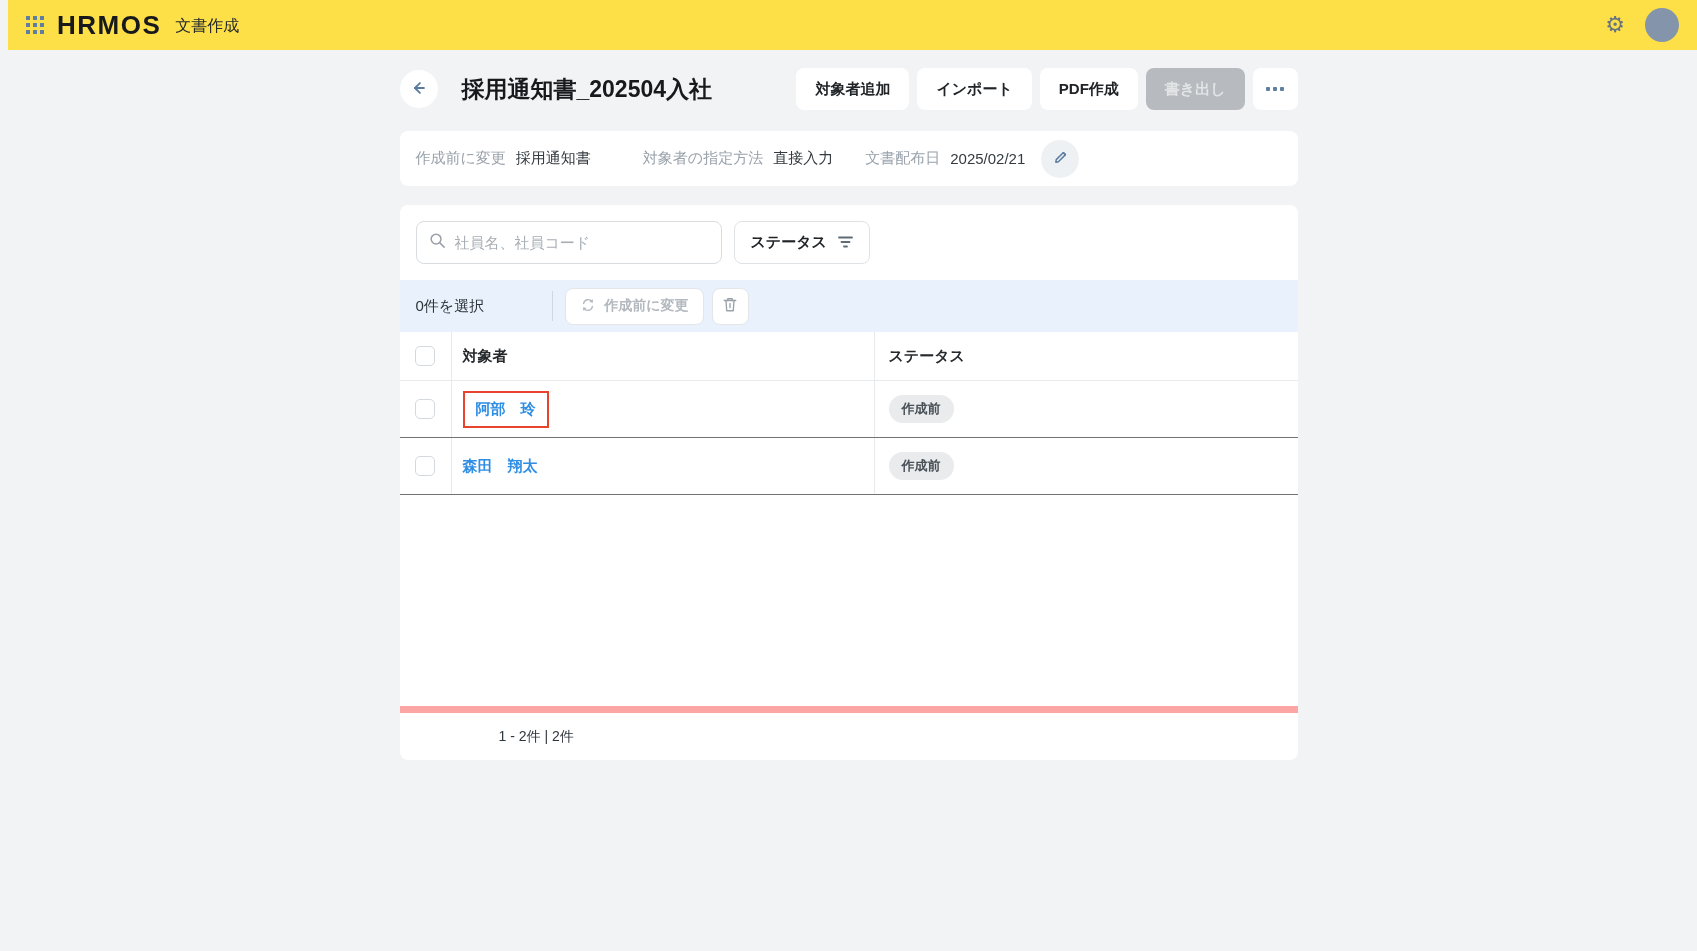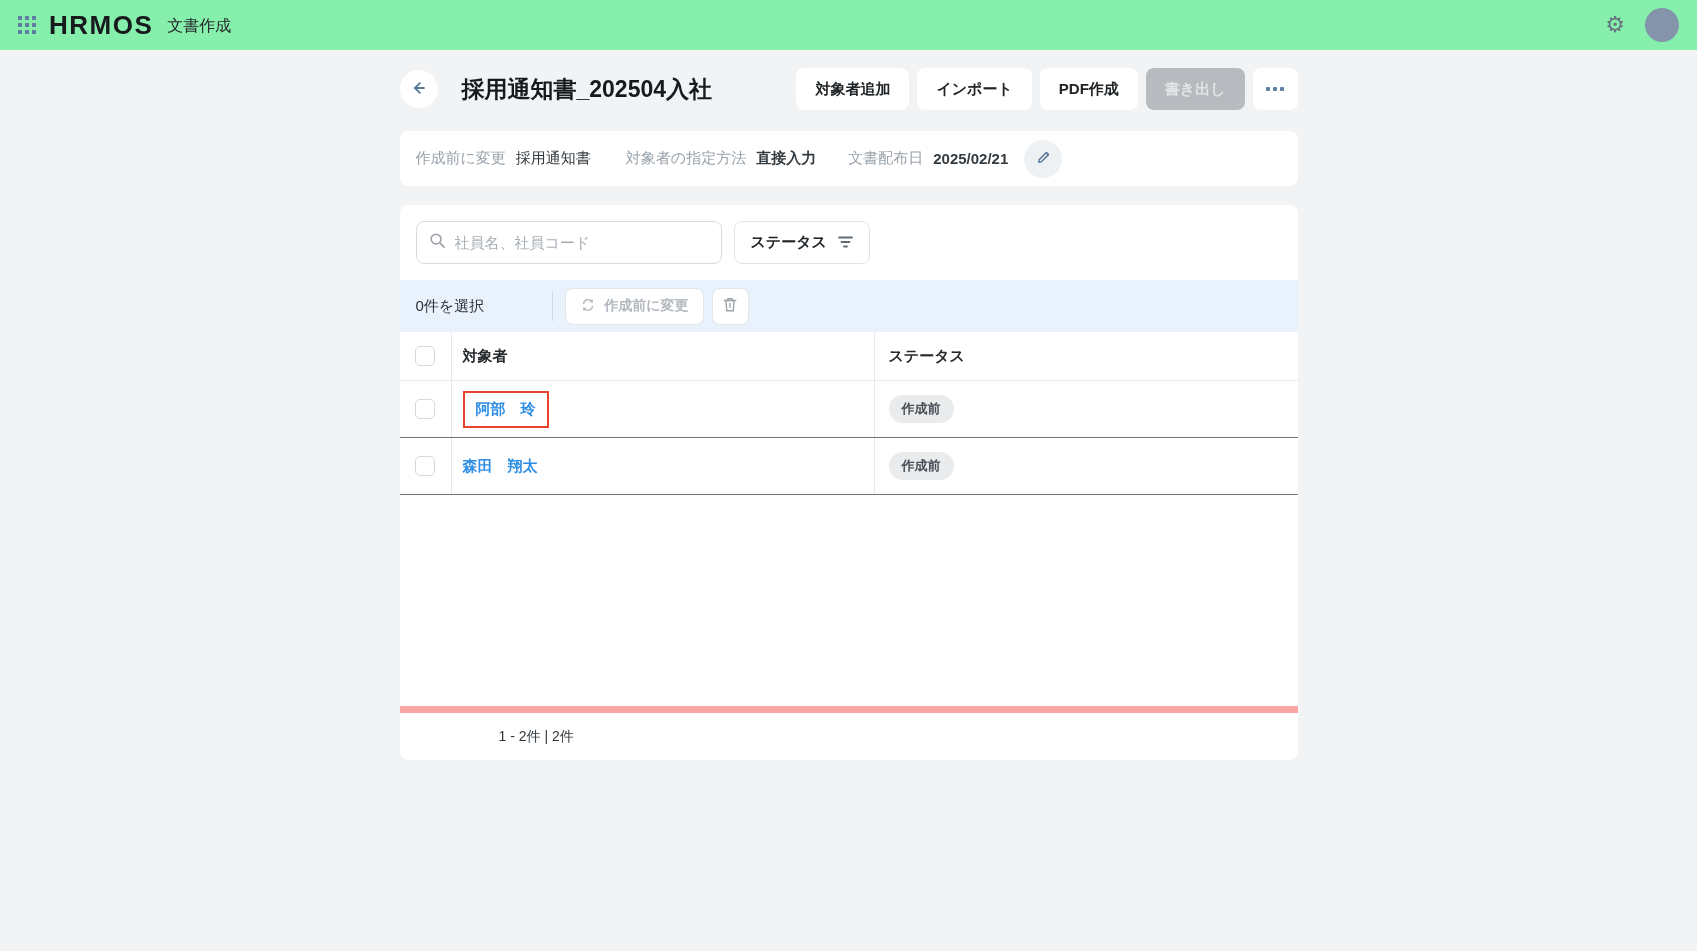--- a/index.html
+++ b/index.html
@@ -5,22 +5,22 @@
   * { margin: 0; padding: 0; box-sizing: border-box; }
   html, body {
     width: 1697px; height: 951px;
     background: #f1f3f5;
     font-family: "Liberation Sans", "DejaVu Sans", sans-serif;
     overflow: hidden;
   }
 
   
   .header {
-    height: 50px; background: #86efac;
-    display: flex; align-items: center; padding: 0 18px;
+    height: 50px; background: #fde047;
+    display: flex; align-items: center; padding: 0 18px; margin-left: 8px;
   }
   .grid-icon { display: inline-flex; }
   .logo-text {
     font-size: 26px; font-weight: 800; color: #17191c;
     letter-spacing: 1.5px; margin-left: 12px;
   }
   .app-title { font-size: 16px; color: #26292c; margin-left: 14px; padding-top: 3px; }
   .header-right { margin-left: auto; display: flex; align-items: center; gap: 20px; }
   .gear-icon { font-size: 22px; color: #66727f; line-height: 1; cursor: pointer; }
   .avatar { width: 34px; height: 34px; border-radius: 50%; background: #8394ab; cursor: pointer; }
@@ -48,23 +48,23 @@
   }
   .btn-more i { width: 4px; height: 4px; background: #5e7fa0; display: block; border-radius: 1px; }
 
   
   .info-card {
     margin-top: 18px; background: #ffffff; border-radius: 8px; height: 55px;
     display: flex; align-items: center; padding: 0 16px; font-size: 15px;
   }
   .info-label { color: #99a2ab; }
   .info-value { color: #343b40; margin-left: 10px; }
-  .info-value.bold { font-weight: 700; }
+  .info-value.bold { font-weight: 400; }
   .info-group { display: flex; align-items: center; }
-  .gap-lg { margin-left: 35px; }
+  .gap-lg { margin-left: 52px; }
   .gap-md { margin-left: 32px; }
   .edit-btn {
     width: 38px; height: 38px; border-radius: 50%; background: #eef1f3; border: none;
     display: flex; align-items: center; justify-content: center; margin-left: 16px; cursor: pointer;
   }
 
   
   .main-card { margin-top: 19px; background: #ffffff; border-radius: 8px; overflow: hidden; }
 
   .filter-row { display: flex; padding: 16px; gap: 12px; }

